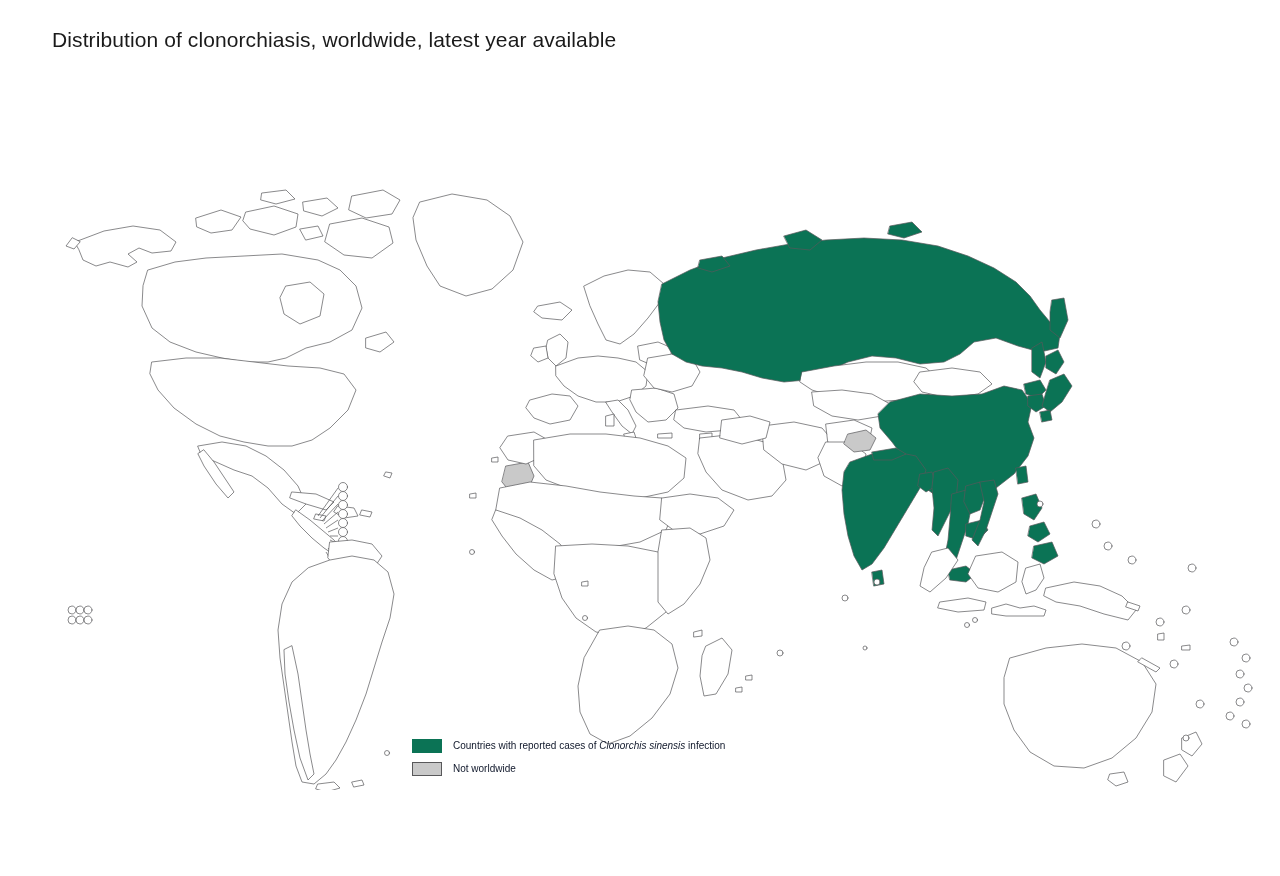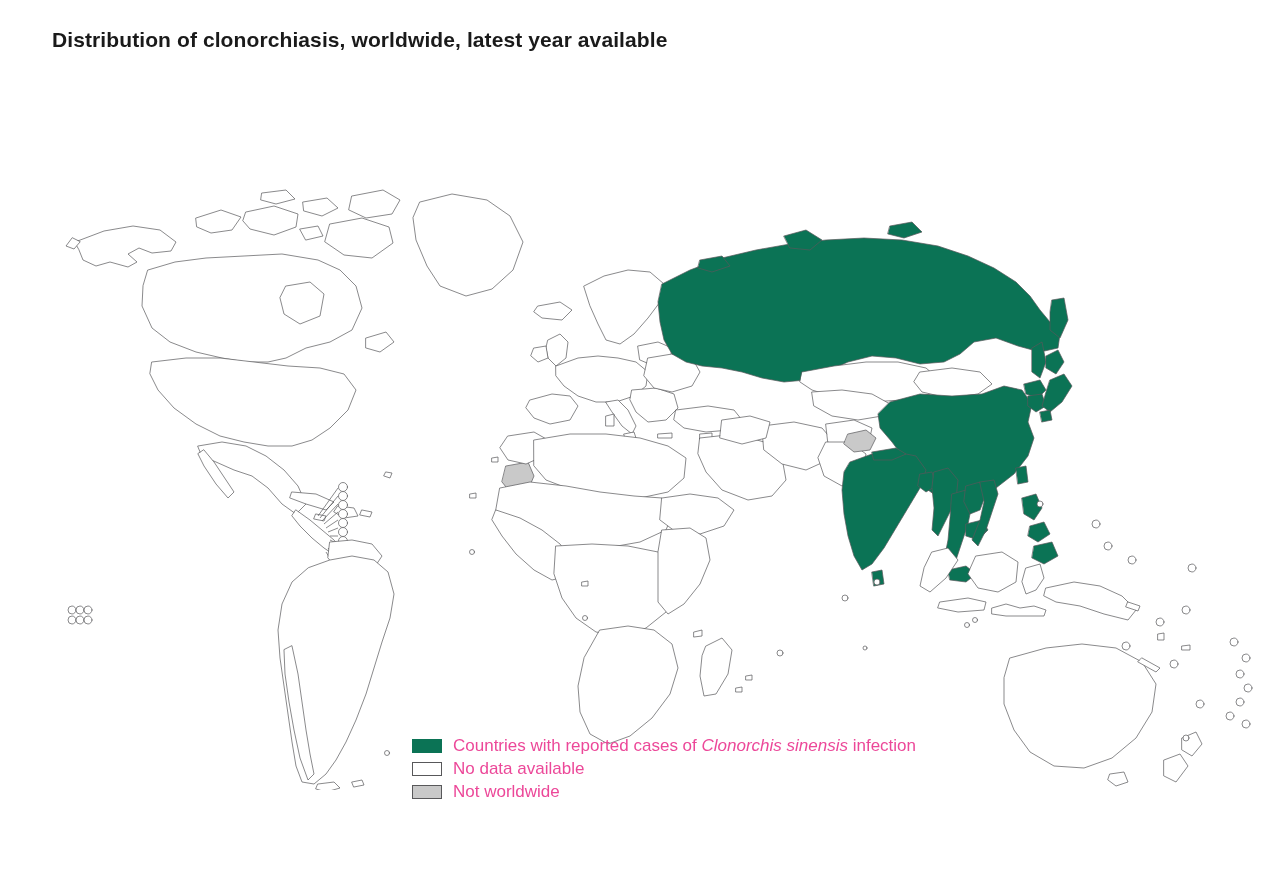--- a/index.html
+++ b/index.html
@@ -17,21 +17,21 @@
   }
   #map-page {
     position: absolute;
     inset: 0;
   }
   #map-title {
     position: absolute;
     left: 52px;
     top: 28px;
     font-size: 21px;
-    font-weight: 700;
+    font-weight: 400;
     letter-spacing: 0.1px;
     color: #1a1a1a;
     white-space: nowrap;
   }
   #map-canvas {
     position: absolute;
     left: 0;
     top: 90px;
     width: 1280px;
     height: 700px;
@@ -76,22 +76,22 @@
     height: 14px;
     border: 0.8px solid #58585a;
     box-sizing: border-box;
     margin-right: 11px;
     flex: none;
   }
   .legend-swatch.endemic { background: #0b7355; border-color: #0b7355; }
   .legend-swatch.nodata  { background: #ffffff; }
   .legend-swatch.na      { background: #c9c9c9; }
   .legend-label {
-    font-size: 17px;
-    color: #ec4899;
+    font-size: 10px;
+    color: #0f172a;
     white-space: nowrap;
   }
   .legend-label em {
     font-style: italic;
   }
 </style>
 </head>
 <body>
 
 <div id="map-page">
@@ -296,22 +296,18 @@
 
     </svg>
   </div>
 
   <div id="map-legend">
     <div class="legend-row">
       <span class="legend-swatch endemic"></span>
       <span class="legend-label"><span>Countries with reported cases of </span><em>Clonorchis sinensis</em><span> infection</span></span>
     </div>
     <div class="legend-row">
-      <span class="legend-swatch nodata"></span>
-      <span class="legend-label">No data available</span>
-    </div>
-    <div class="legend-row">
       <span class="legend-swatch na"></span>
       <span class="legend-label">Not worldwide</span>
     </div>
   </div>
 
 </div>
 
 </body></html>

